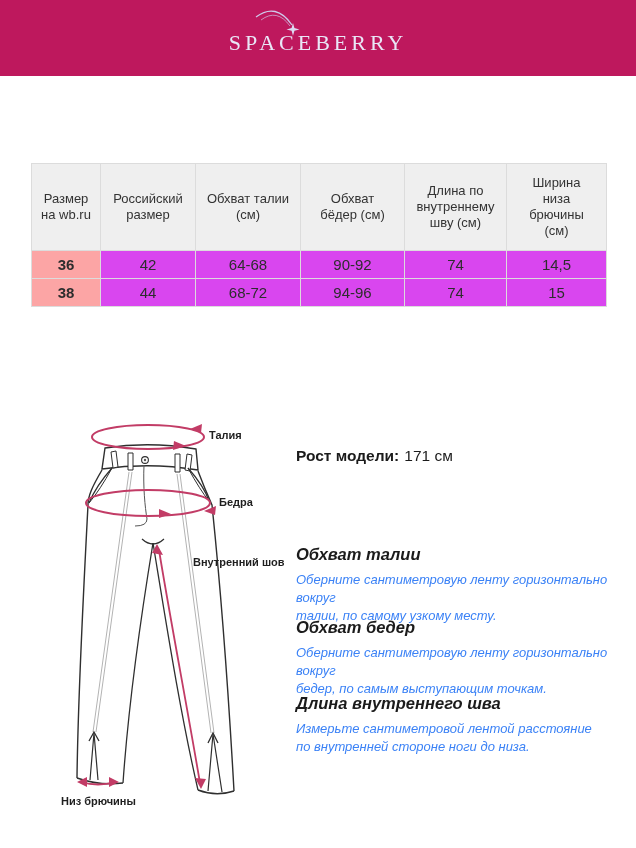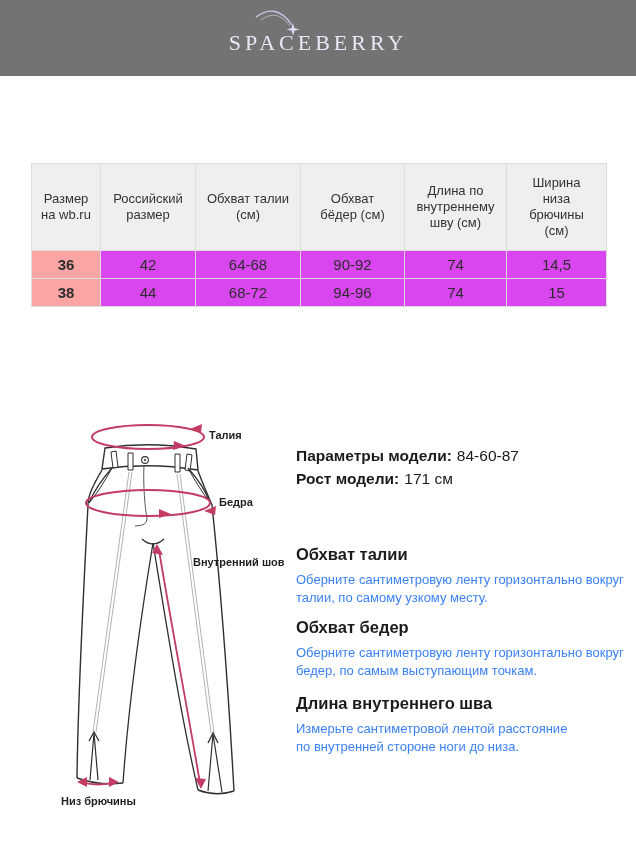--- a/index.html
+++ b/index.html
@@ -2,21 +2,21 @@
 <html style="--accent: #c23c66;"><head>
 <meta charset="utf-8">
 <style>
   html,body { margin:0; padding:0; background:#fff; }
   .page {
     position:relative; width:636px; height:848px; background:#ffffff;
     font-family:"Liberation Sans","DejaVu Sans",sans-serif; overflow:hidden;
   }
 
   
-  .brand-bar { position:absolute; left:0; top:0; width:636px; height:76px; background:#737373; }
+  .brand-bar { position:absolute; left:0; top:0; width:636px; height:76px; background:#be185d; }
   .brand {
     position:absolute; left:0; top:30px; width:100%; text-align:center;
     font-family:"Liberation Serif","DejaVu Serif",serif;
     font-size:22px; letter-spacing:4px; color:#e9e6f7; font-weight:400;
   }
   .comet { position:absolute; left:252px; top:4px; width:90px; height:34px; }
 
   
   .size-table {
     position:absolute; left:31px; top:163px; width:575px;
@@ -39,21 +39,21 @@
   .lbl-waist  { left:209px; top:427px; }
   .lbl-hips   { left:219px; top:494px; }
   .lbl-inseam { left:193px; top:554px; width:100px; }
   .lbl-hem    { left:61px;  top:793px; }
 
   
   .model-info { position:absolute; left:296px; top:444px; font-size:15.5px; line-height:23px; color:#1b1b1b; }
   .mi-label { font-weight:700; }
   .mi-value { margin-left:5px; }
 
-  .guide { position:absolute; left:296px; width:330px; }
+  .guide { position:absolute; left:296px; width:330px;font-style:italic; }
   .guide-1 { top:545px; } .guide-2 { top:618px; } .guide-3 { top:694px; }
   .guide h3 { margin:0; font-size:16.5px; font-weight:700; color:#1b1b1b; }
   .guide p  { margin:7px 0 0; font-size:13px; line-height:18px; color:#3b82f6; white-space:pre-line; }
 </style>
 </head>
 <body>
 
 <div class="page">
 
   <header class="brand-bar">
@@ -167,23 +167,20 @@
     </g>
   </svg>
 
   <div class="measure-label lbl-waist">Талия</div>
   <div class="measure-label lbl-hips">Бедра</div>
   <div class="measure-label lbl-inseam">Внутренний шов</div>
   <div class="measure-label lbl-hem">Низ брючины</div>
 
   <div class="model-info">
     <div class="mi-line">
-      <span class="mi-label">Параметры модели:</span><span class="mi-value">84-60-87</span>
-    </div>
-    <div class="mi-line">
       <span class="mi-label">Рост модели:</span><span class="mi-value">171 см</span>
     </div>
   </div>
 
   <section class="guide guide-1">
     <h3>Обхват талии</h3>
     <p>Оберните сантиметровую ленту горизонтально вокруг
 талии, по самому узкому месту.</p>
   </section>
   <section class="guide guide-2">

